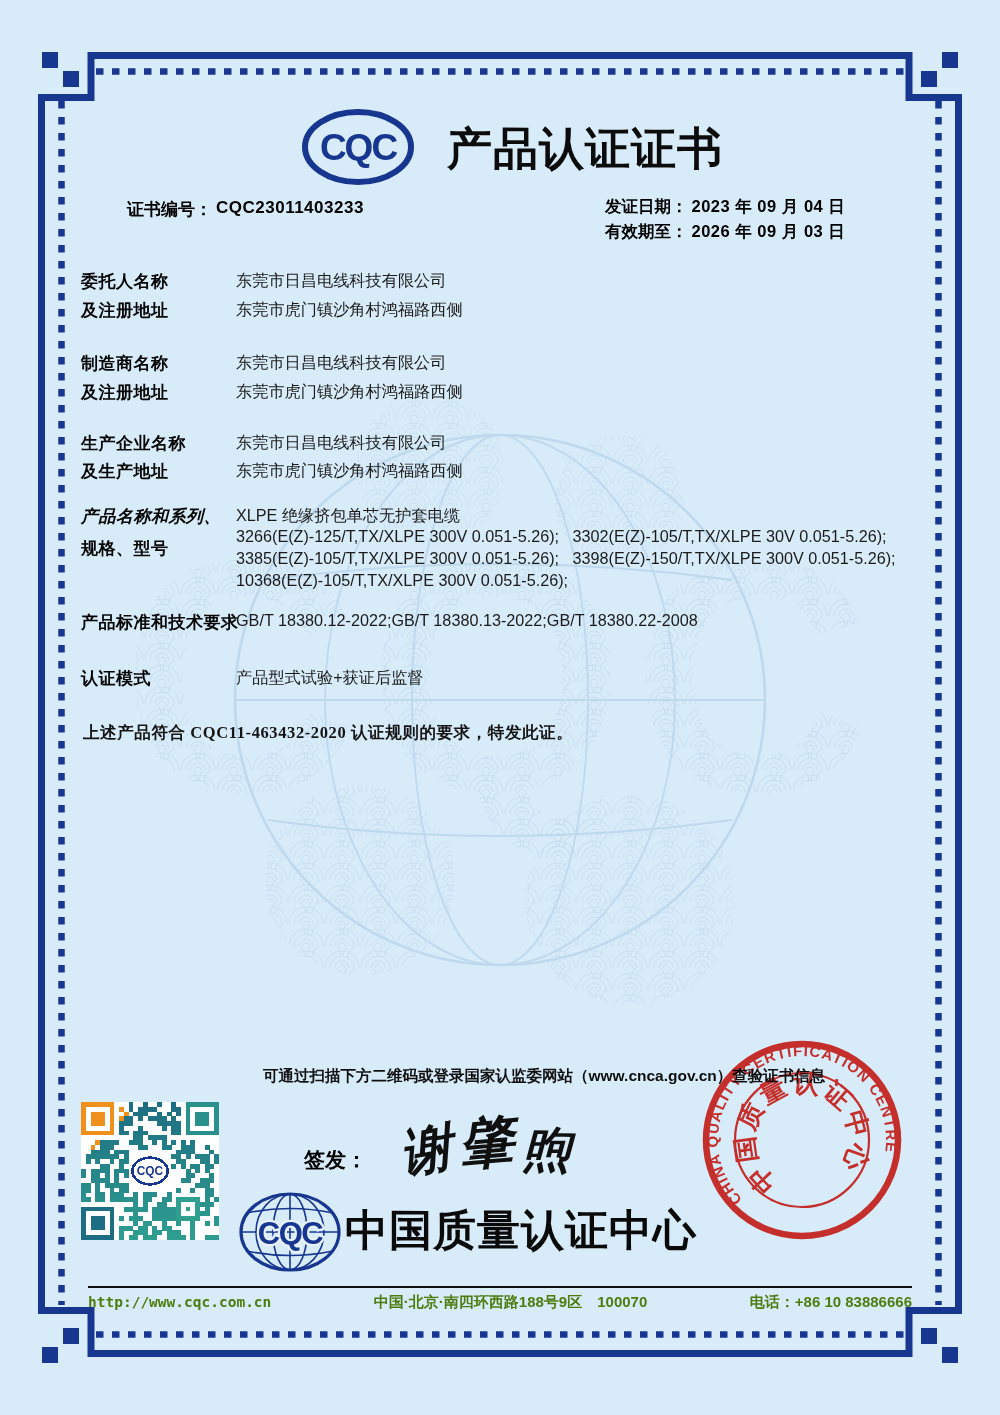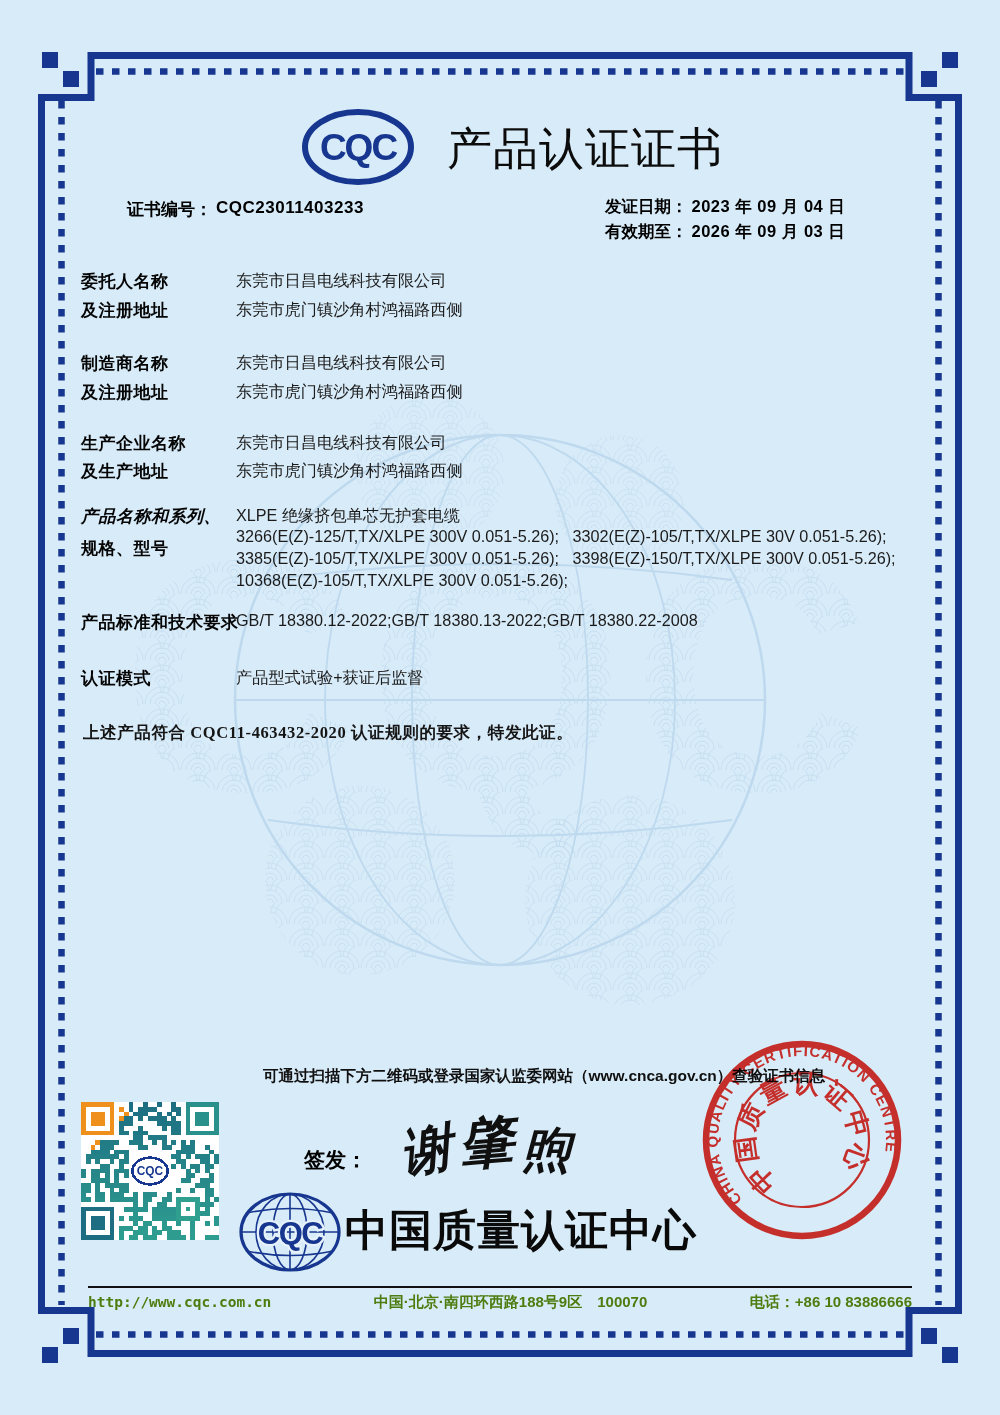--- a/index.html
+++ b/index.html
@@ -16,21 +16,21 @@
   
   .st-frame{stroke:var(--frame);fill:none;}
   .f-frame{fill:var(--frame);}
   .st-navy{stroke:var(--navy);fill:none;}
   .f-navy{fill:var(--navy);}
   .st-red{stroke:var(--seal-red);fill:none;}
   .f-red{fill:var(--seal-red);}
   .st-wm{stroke:var(--wm);fill:none;}
 
   
-  .title{left:447px;top:119px;font-size:45px;font-weight:400;color:#0c0c0c;letter-spacing:1px;}
+  .title{left:447px;top:119px;font-size:45px;font-weight:700;color:#0c0c0c;letter-spacing:1px;}
   .meta-left{left:127px;top:198px;font-size:17px;color:#000;display:flex;gap:4px;}
   .meta-label{font-family:"Liberation Serif",serif;font-weight:700;}
   .meta-value{font-weight:700;letter-spacing:.5px;}
   .meta-right-1{left:605px;top:196px;}
   .meta-right-2{left:605px;top:221px;}
   .meta-right-1,.meta-right-2{font-size:16.5px;color:#000;display:flex;gap:4px;}
 
   
   .flabel{left:81px;font-size:17px;font-weight:800;color:#050505;letter-spacing:.5px;}
   .fvalue{left:236px;font-size:16.2px;font-weight:500;color:#1b1b1b;}

